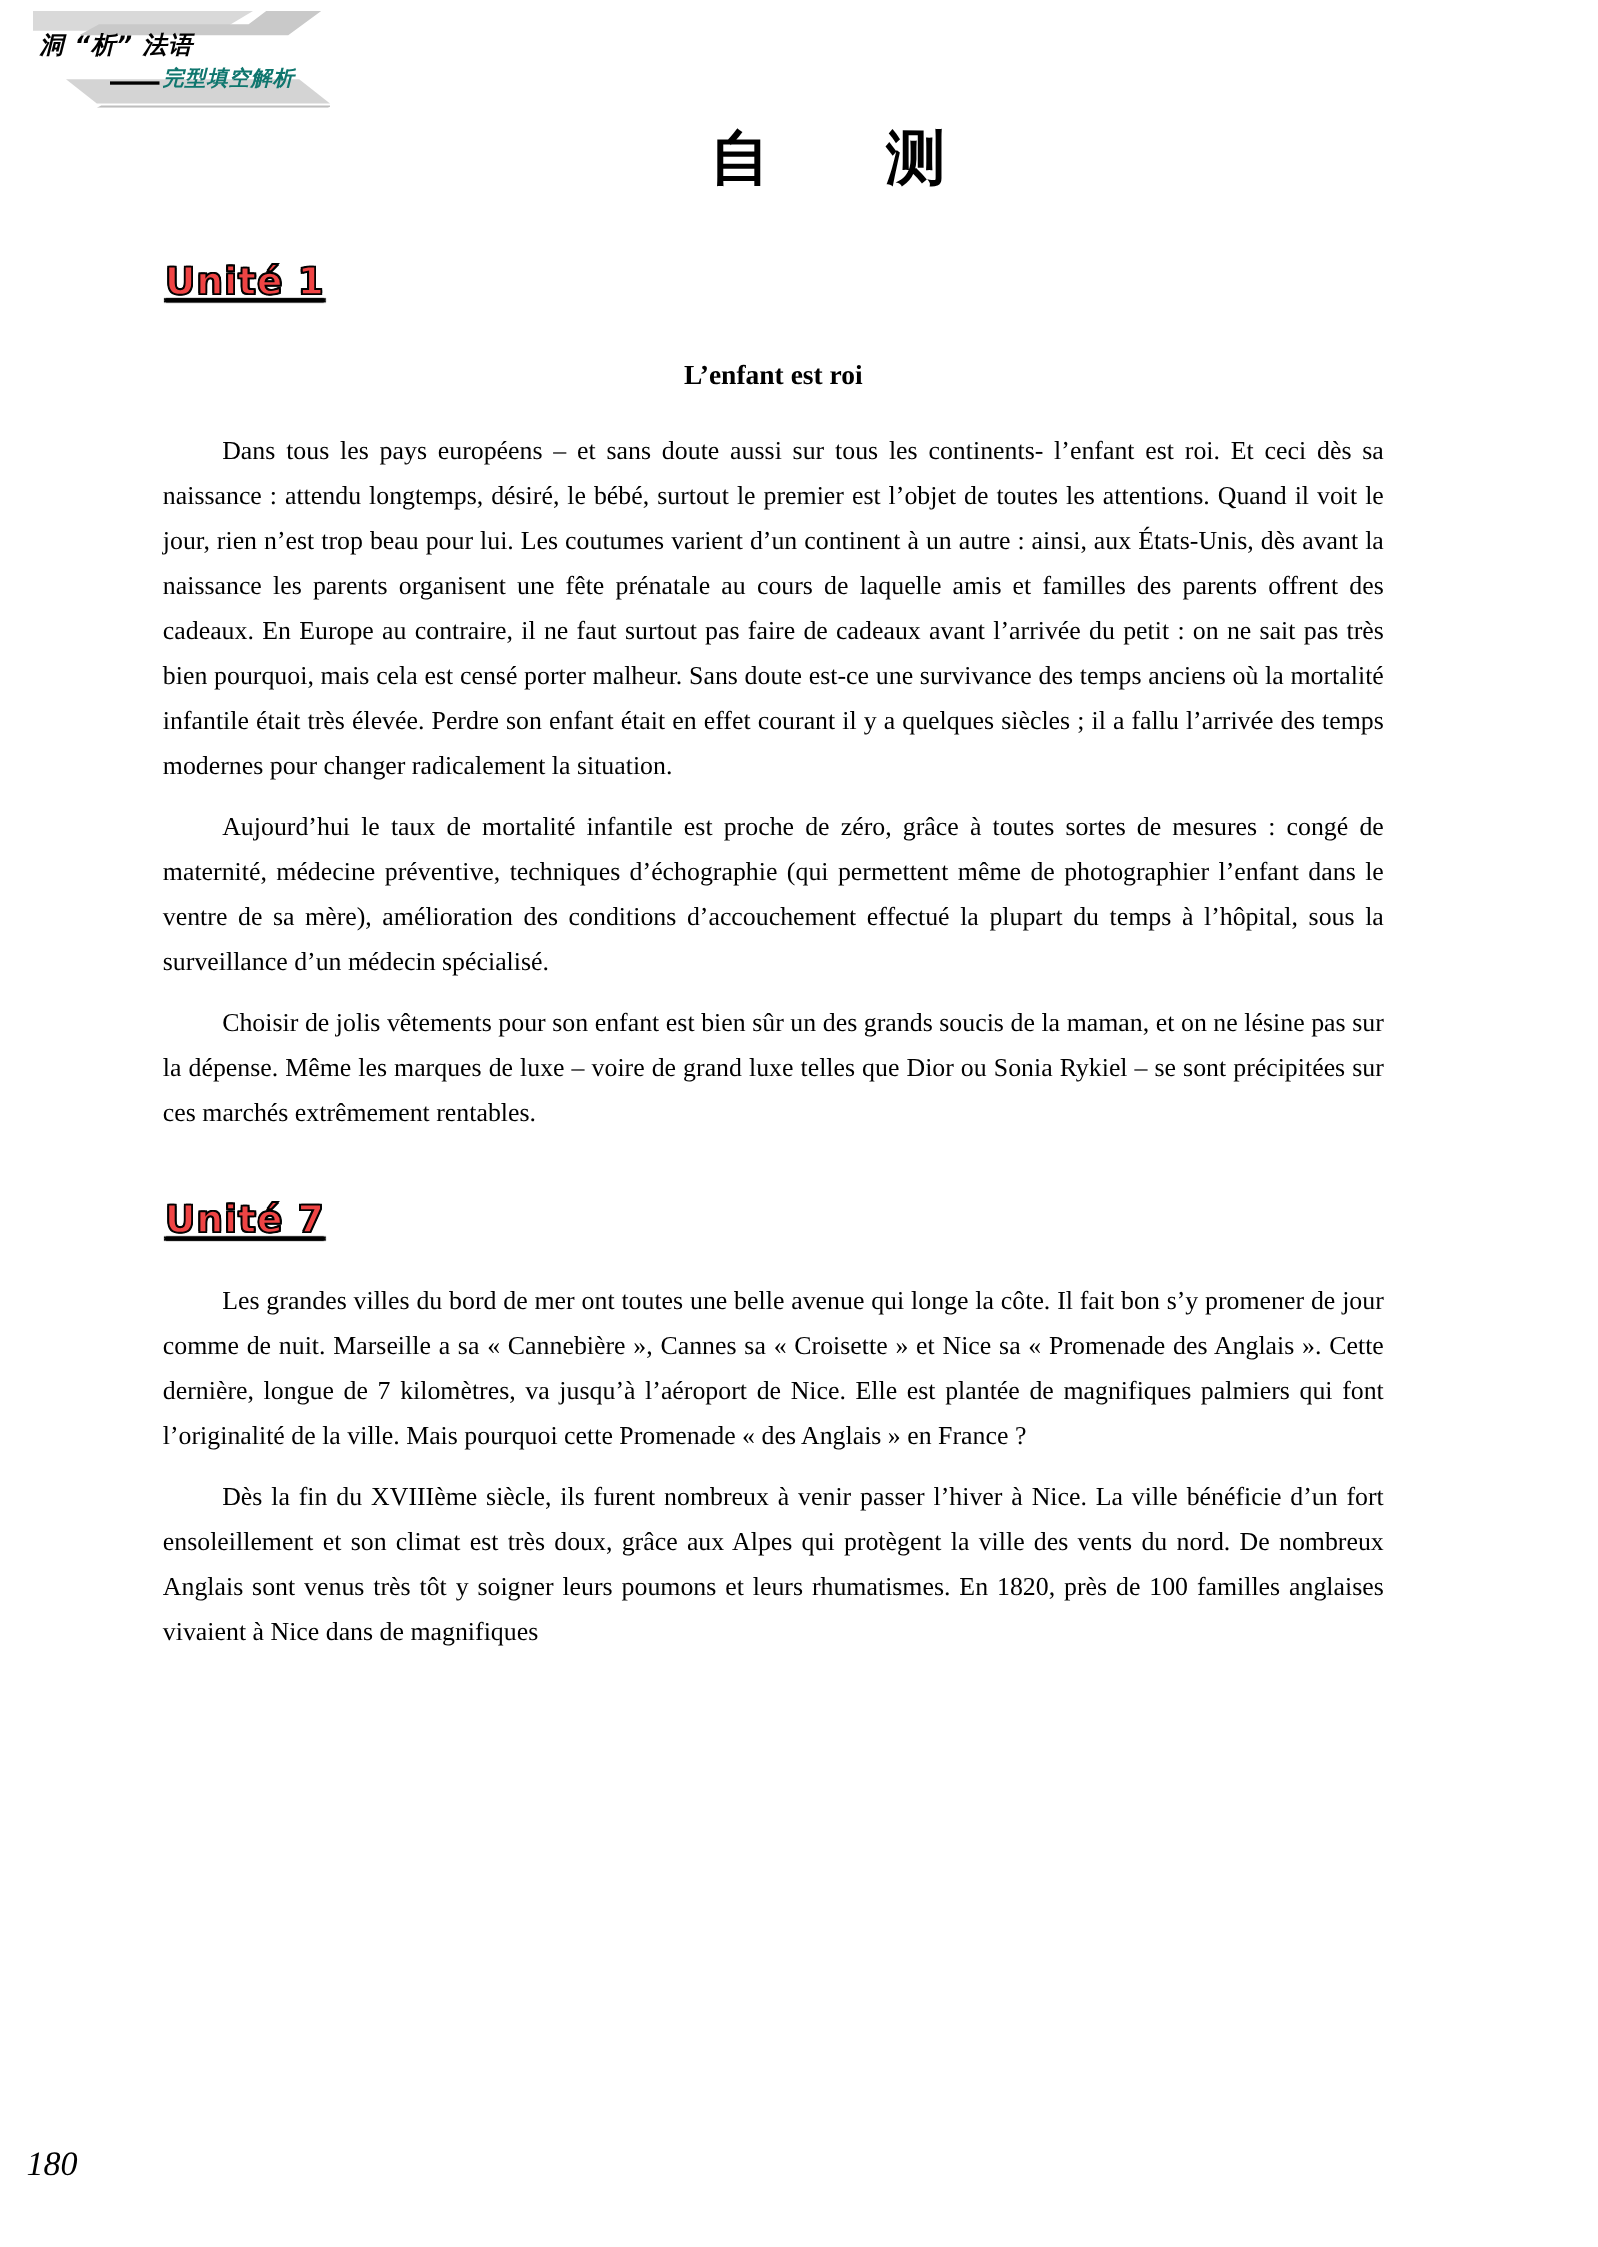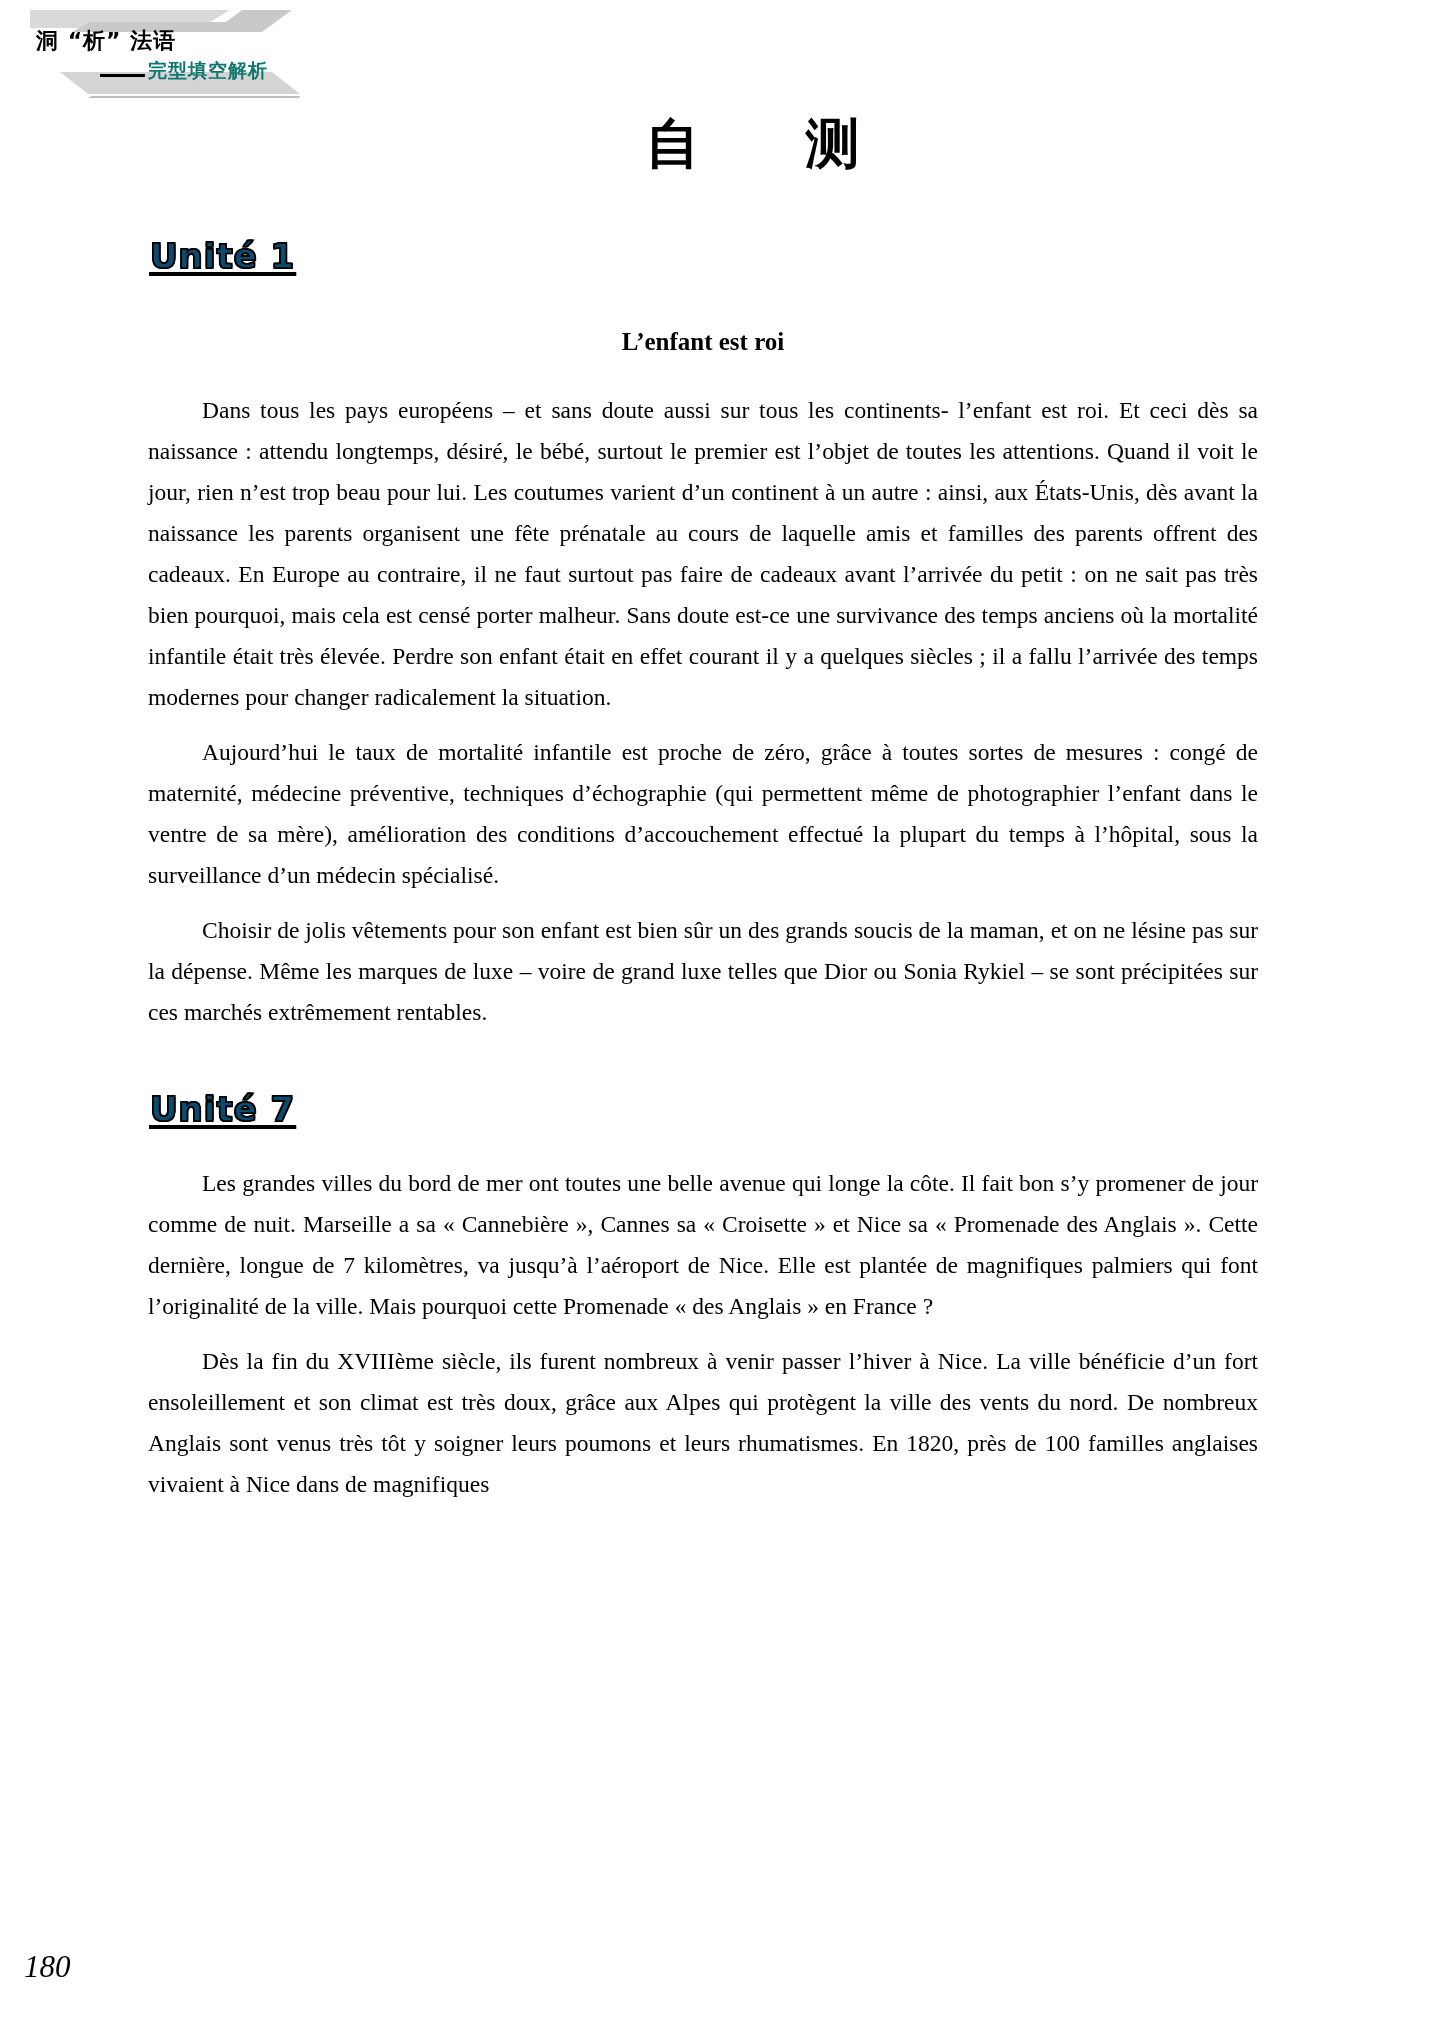--- a/index.html
+++ b/index.html
@@ -16,20 +16,21 @@
     overflow: hidden;
   }
 
   
   .header {
     position: absolute;
     top: 0;
     left: 0;
     width: 1218px;
     height: 120px;
+    font-style: italic;
   }
   .header-band {
     position: absolute;
     left: 30px;
     top: 10px;
     width: 270px;
     height: 88px;
   }
   .band-shape {
     position: absolute;
@@ -90,21 +91,21 @@
     left: 148px;
     top: 236px;
     width: 1110px;
   }
 
   .unit-heading {
     font-family: "DejaVu Sans", sans-serif;
     font-weight: bold;
     font-size: 34px;
     letter-spacing: 1px;
-    color: #0c4a6e;
+    color: #ef4444;
     -webkit-text-stroke: 1.4px #000;
     text-shadow:
       -1px -1px 0 #000,
        1px -1px 0 #000,
       -1px  1px 0 #000,
        1px  1px 0 #000;
     display: inline-block;
     margin: 0;
     padding: 0 2px;
     text-decoration: underline;

